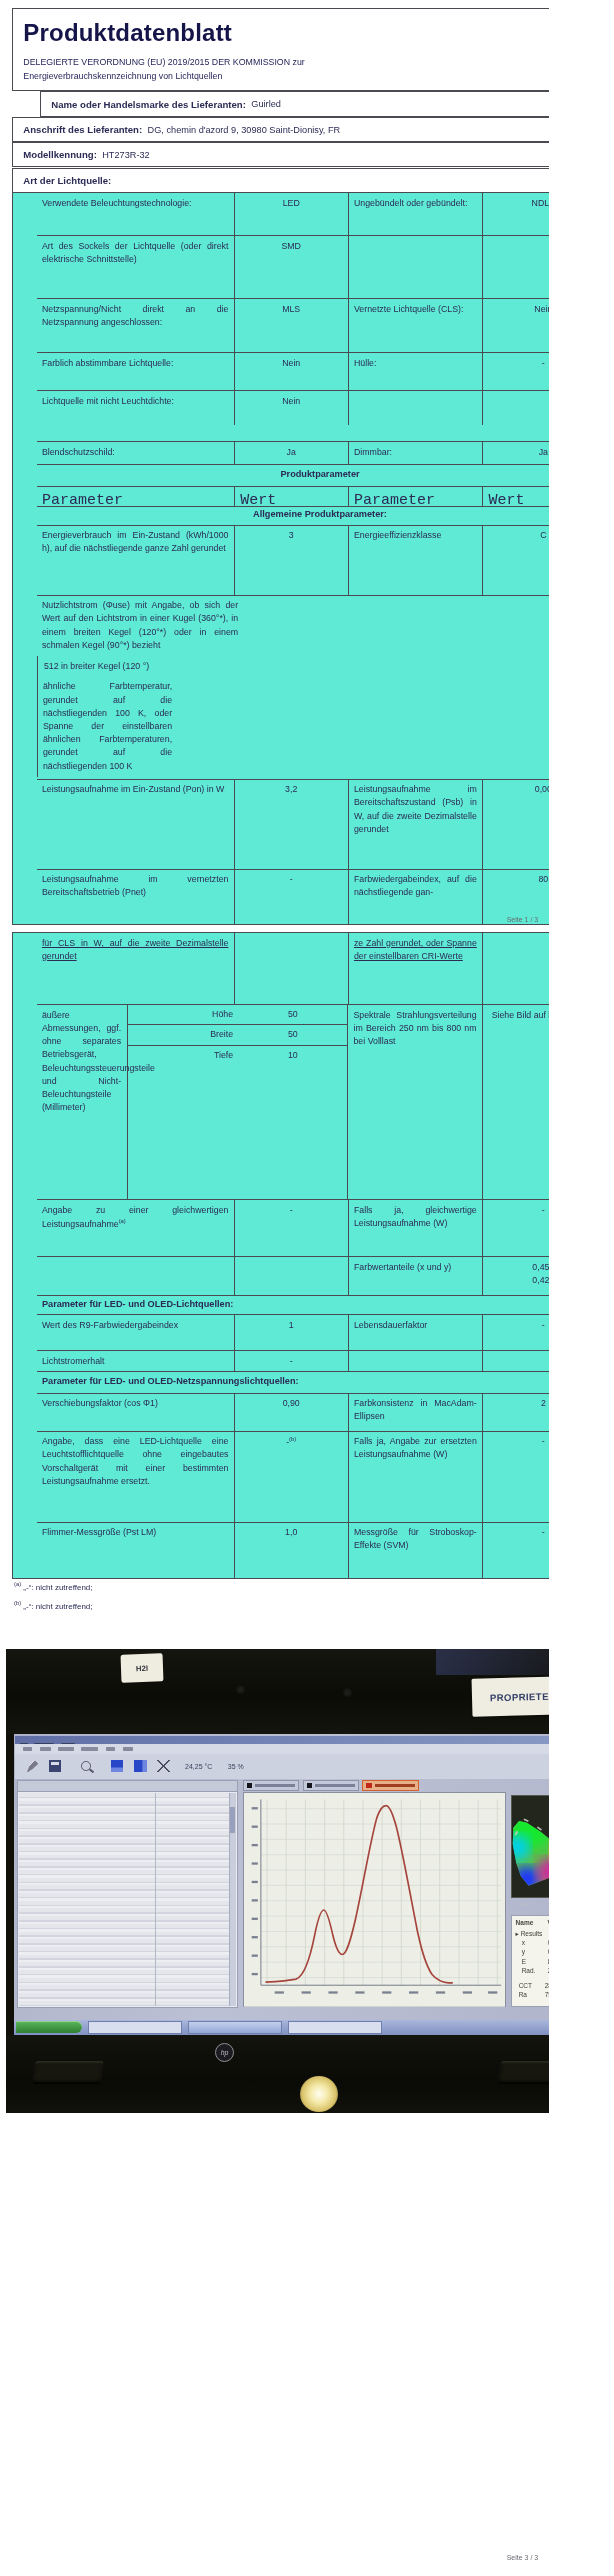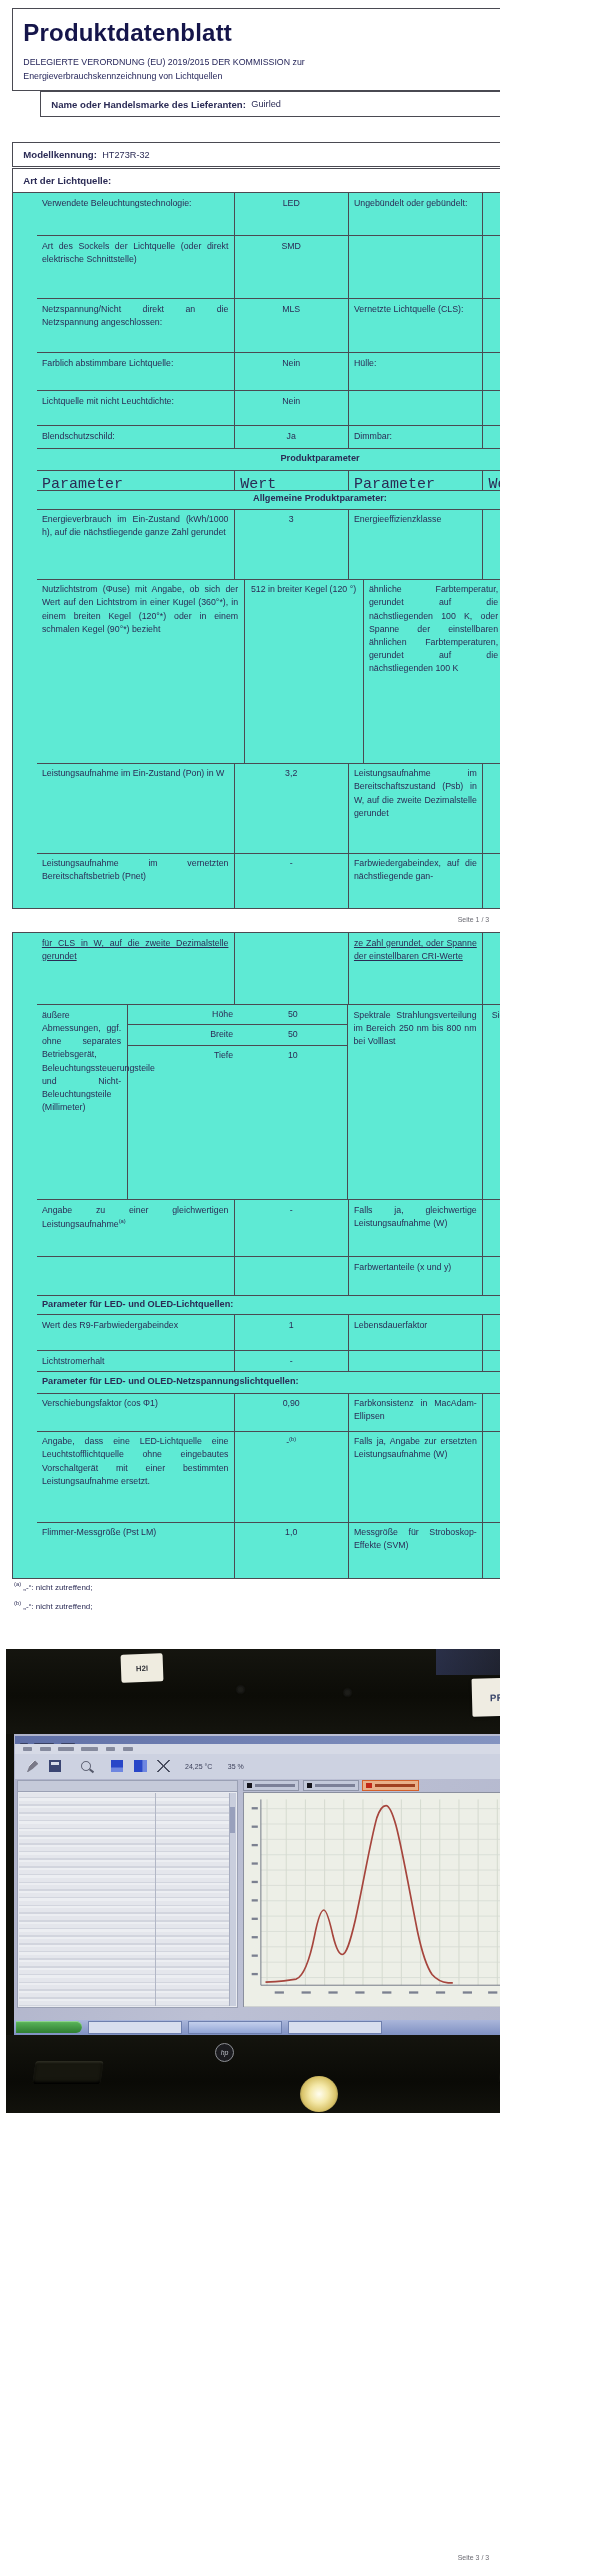--- a/index.html
+++ b/index.html
@@ -1,16 +1,16 @@
 <!DOCTYPE html>
 <html lang="de" style="font-size:12.3px"><head>
 <meta charset="utf-8">
 <style>
   html,body{margin:0;padding:0;background:#fff;}
-  .doc{position:relative;width:500px;height:2576px;background:#fff;
+  .doc{position:relative;width:549px;height:2576px;background:#fff;
        font-family:"Liberation Sans", sans-serif;color:#2b2b55;overflow:hidden;}
   .box{position:absolute;left:11.5px;width:592px;border:1.1px solid #4a4a52;background:#fff;box-sizing:border-box;}
   .title{font-size:24px;font-weight:bold;color:#15154a;margin:10.8px 0 7.7px 10.8px;letter-spacing:0.2px;}
   .subtitle{font-size:8.8px;color:#26265a;margin:0 0 7.7px 10.8px;max-width:384px;line-height:1.6;}
   .inforow{display:flex;align-items:center;padding:0 0 0 10.8px;height:100%;box-sizing:border-box;}
   .inforow .lbl{font-weight:bold;font-size:9.6px;}
   .inforow .val{font-size:9.2px;margin-left:5.4px;}
   
   .ptable{position:absolute;left:11.5px;width:593px;border:1.1px solid #4a4a52;box-sizing:border-box;background:#5eead4;padding-left:24px;}
   .prow{display:flex;align-items:stretch;border-top:1.1px solid #4a4a52;box-sizing:border-box;}
@@ -116,20 +116,26 @@
     <div class="title">Produktdatenblatt</div>
     <div class="subtitle">DELEGIERTE VERORDNUNG (EU) 2019/2015 DER KOMMISSION zur Energieverbrauchskennzeichnung von Lichtquellen</div>
   </div>
 
   <div class="box" style="top:91px;height:26px;margin-left:28px;">
     <div class="inforow">
       <span class="lbl">Name oder Handelsmarke des Lieferanten:</span>
       <span class="val">Guirled</span>
     </div>
   </div>
+  <div class="box" style="top:117px;height:25px;">
+    <div class="inforow">
+      <span class="lbl">Anschrift des Lieferanten:</span>
+      <span class="val">DG, chemin d'azord 9, 30980 Saint-Dionisy, FR</span>
+    </div>
+  </div>
   <div class="box" style="top:142px;height:25px;">
     <div class="inforow">
       <span class="lbl">Modellkennung:</span>
       <span class="val">HT273R-32</span>
     </div>
   </div>
   <div class="box" style="top:168px;height:24.6px;">
     <div class="inforow">
       <span class="lbl">Art der Lichtquelle:</span>
     </div>
@@ -159,21 +165,21 @@
       <div class="c c1 valc">Nein</div>
       <div class="c c2 lab">Hülle:</div>
       <div class="c c3 valc">-</div>
     </div>
     <div class="prow" style="height:35px;">
       <div class="c c0 lab">Lichtquelle mit nicht Leuchtdichte:</div>
       <div class="c c1 valc">Nein</div>
       <div class="c c2 lab"></div>
       <div class="c c3 valc"></div>
     </div>
-    <div class="prow" style="height:23px;">
+    <div class="prow" style="height:23px;margin-top:16px;">
       <div class="c c0 lab">Blendschutzschild:</div>
       <div class="c c1 valc">Ja</div>
       <div class="c c2 lab">Dimmbar:</div>
       <div class="c c3 valc">Ja</div>
     </div>
     <div class="prow" style="height:21.5px;">
       <div class="secrow seccenter" style="width:100%;">Produktparameter</div>
     </div>
     <div class="prow hdr4" style="height:20px;">
       <div class="c c0">Parameter</div>
@@ -183,21 +189,21 @@
     </div>
     <div class="prow" style="height:19px;">
       <div class="secrow seccenter" style="width:100%;padding:2.3px 5.4px;">Allgemeine Produktparameter:</div>
     </div>
     <div class="prow" style="height:70px;">
       <div class="c c0 lab">Energieverbrauch im Ein-Zustand (kWh/1000 h), auf die nächstliegende ganze Zahl gerundet</div>
       <div class="c c1 valc">3</div>
       <div class="c c2 lab">Energieeffizienzklasse</div>
       <div class="c c3 valc">C</div>
     </div>
-    <div class="prow" style="height:184px;">
+    <div class="prow" style="height:184px;flex-direction:column;">
       <div class="c c0 lab">Nutzlichtstrom (Φuse) mit Angabe, ob sich der Wert auf den Lichtstrom in einer Kugel (360°*), in einem breiten Kegel (120°*) oder in einem schmalen Kegel (90°*) bezieht</div>
       <div class="c c1 valc">512 in breiter Kegel (120 °)</div>
       <div class="c c2 lab">ähnliche Farbtemperatur, gerundet auf die nächstliegenden 100 K, oder Spanne der einstellbaren ähnlichen Farbtemperaturen, gerundet auf die nächstliegenden 100 K</div>
     </div>
     <div class="prow" style="height:90px;">
       <div class="c c0 lab">Leistungsaufnahme im Ein-Zustand (Pon) in W</div>
       <div class="c c1 valc">3,2</div>
       <div class="c c2 lab">Leistungsaufnahme im Bereitschaftszustand (Psb) in W, auf die zweite Dezimalstelle gerundet</div>
       <div class="c c3 valc">0,00</div>
     </div>

